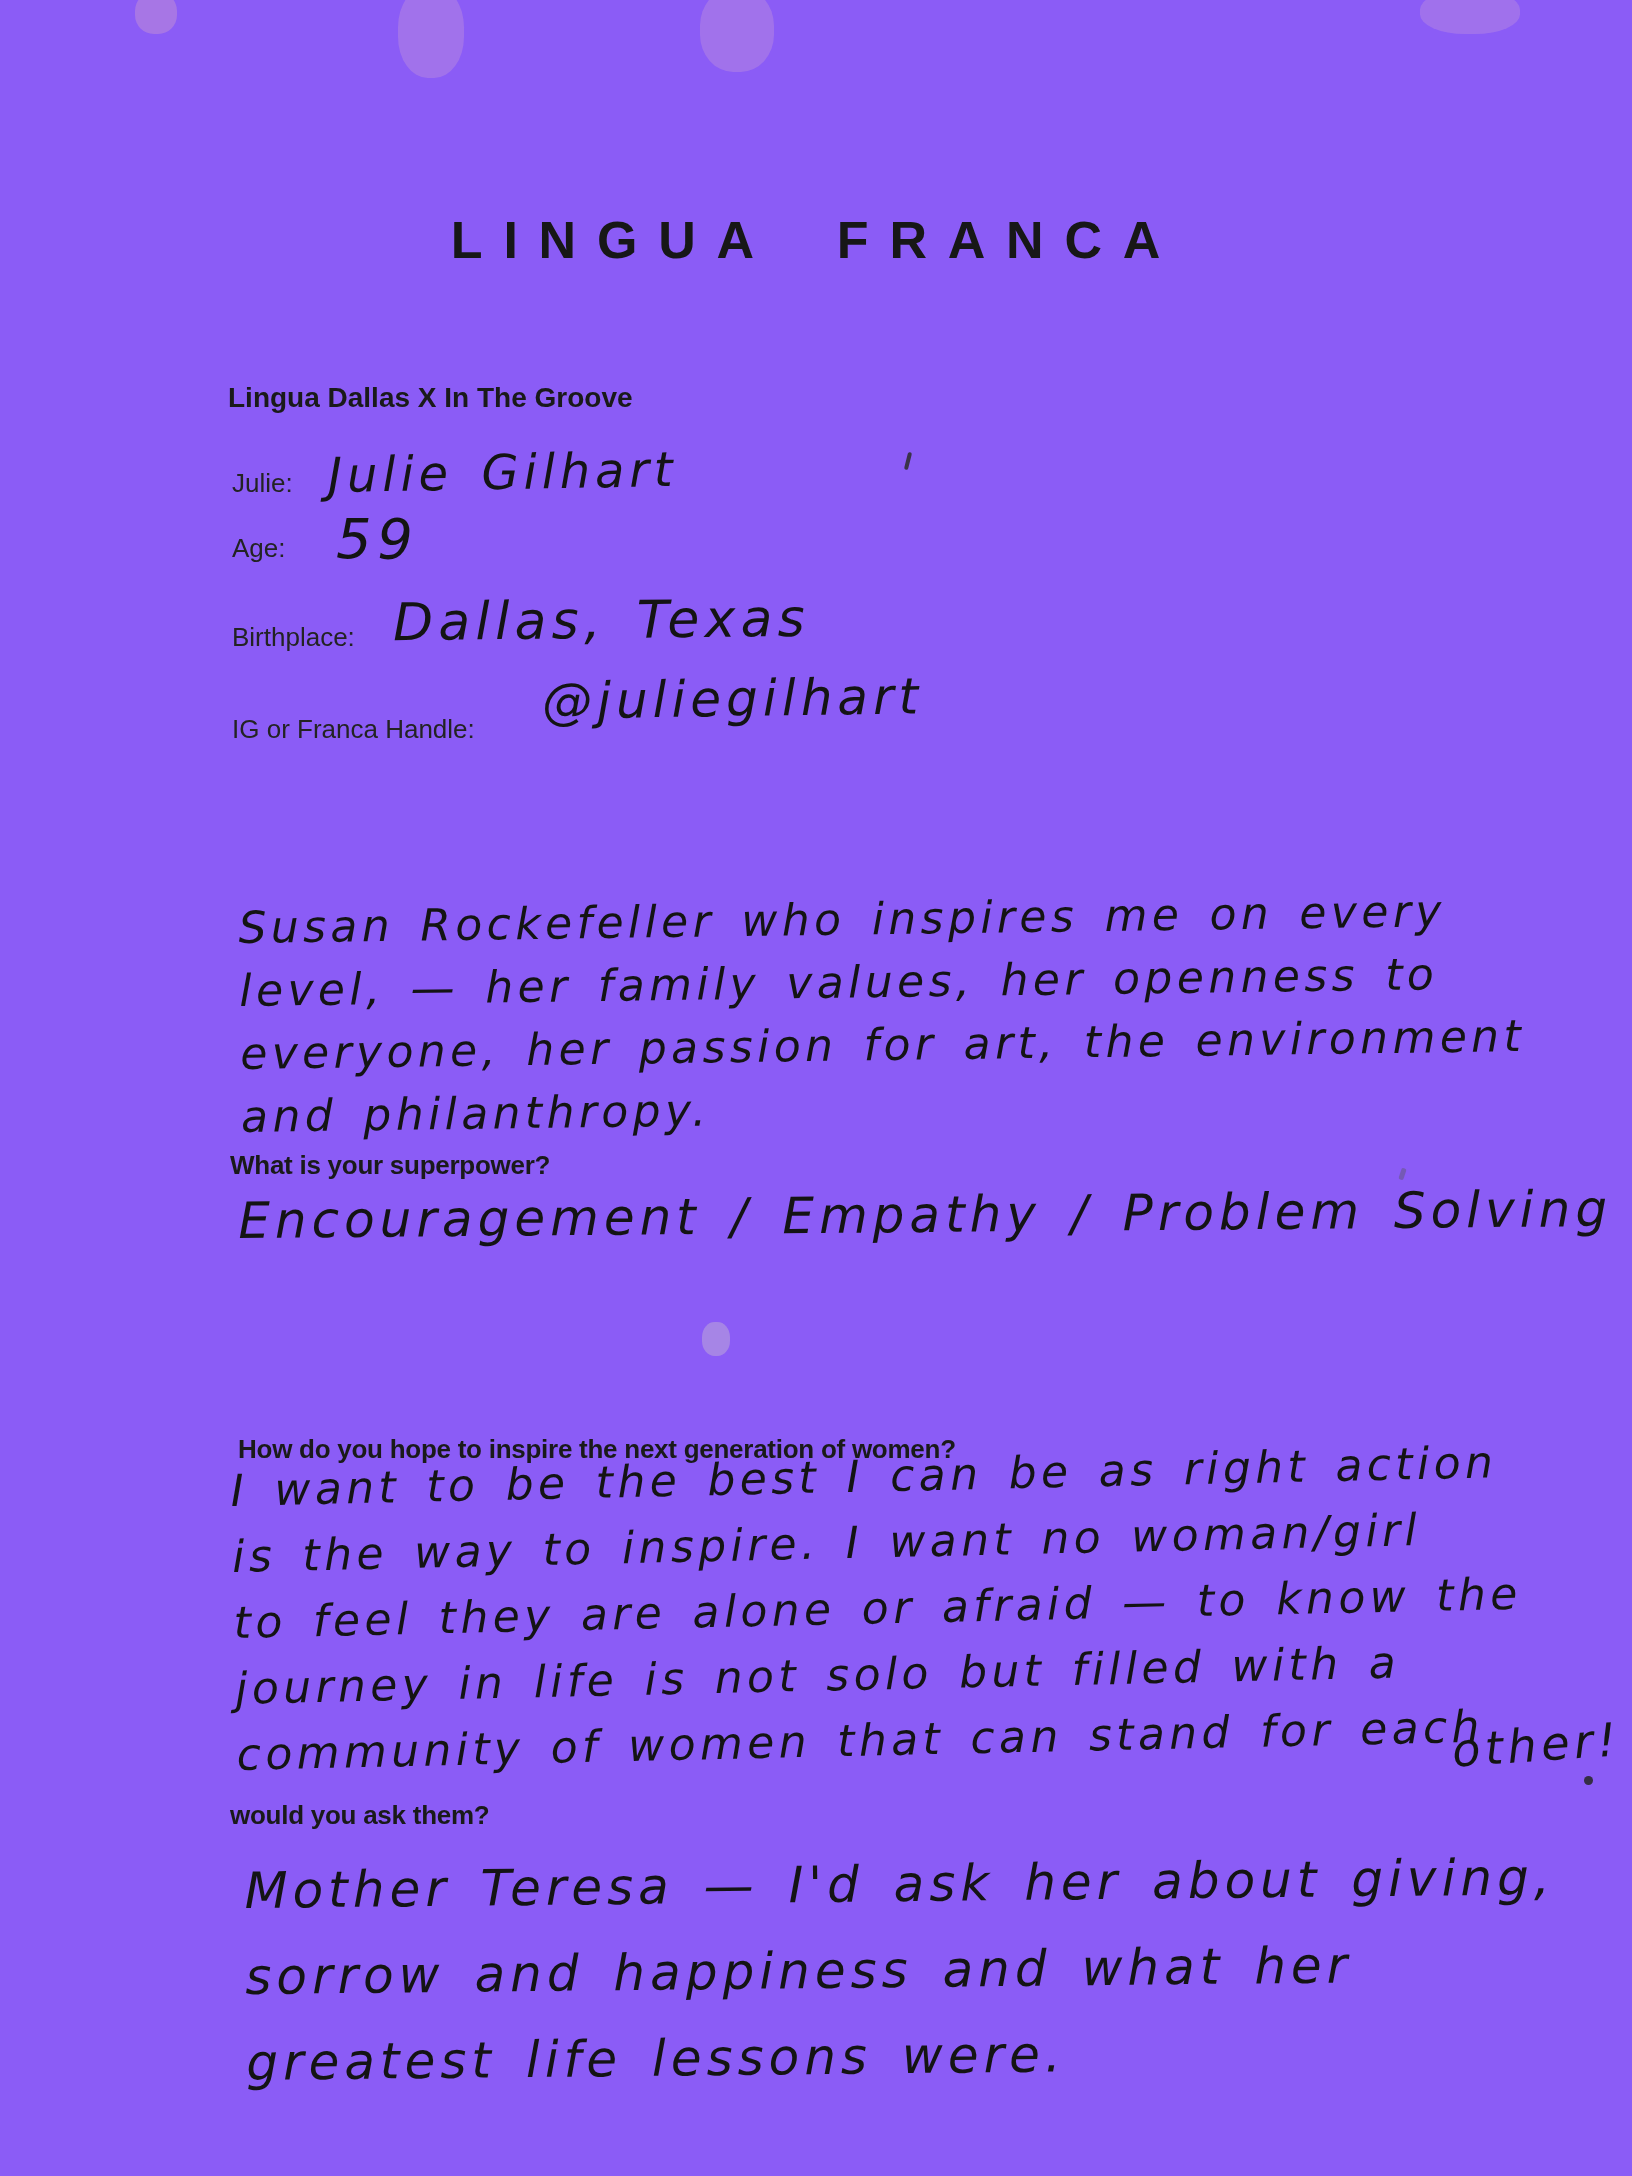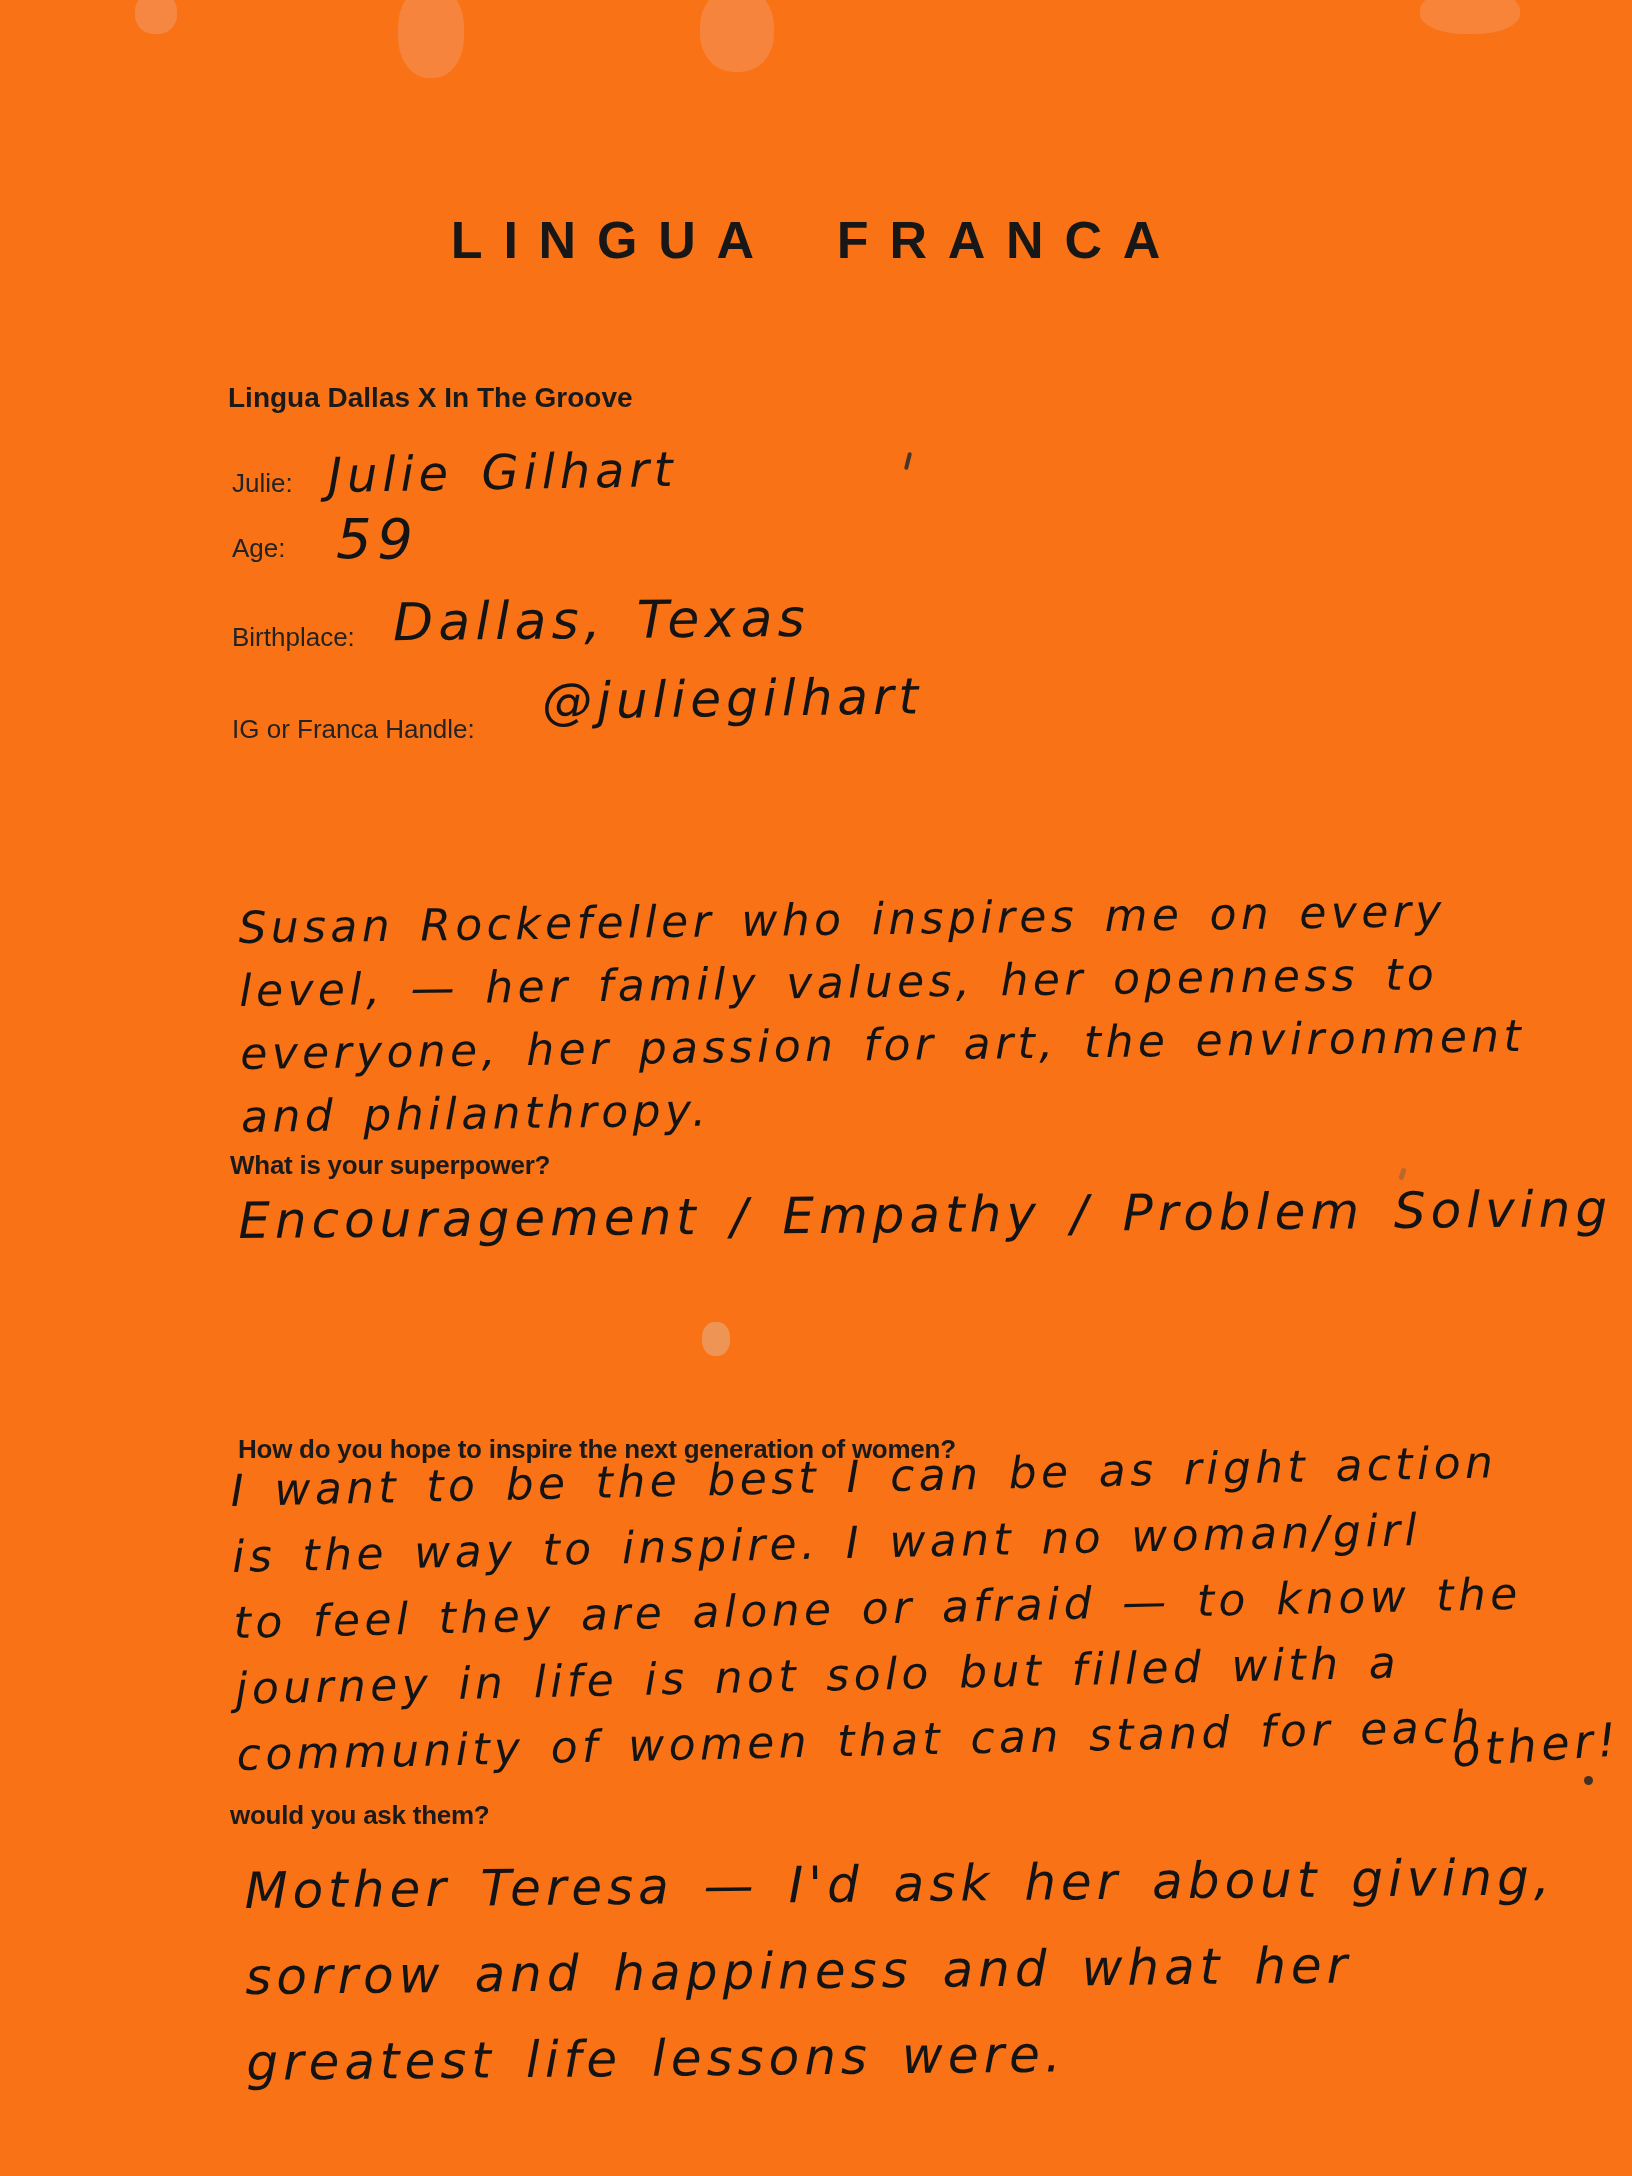--- a/index.html
+++ b/index.html
@@ -1,20 +1,20 @@
 <!DOCTYPE html>
 <html><head>
 <meta charset="utf-8">
 <style>
   html, body { margin: 0; padding: 0; background: #ffffff; }
   .page {
     position: relative;
     width: 1632px;
     height: 2176px;
-    background: #f97316;
+    background: #8b5cf6;
     font-family: "Liberation Sans", sans-serif;
     color: #1b1b1b;
     overflow: hidden;
   }
   .logo {
     position: absolute;
     top: 210px;
     left: 0;
     width: 100%;
     text-align: center;

